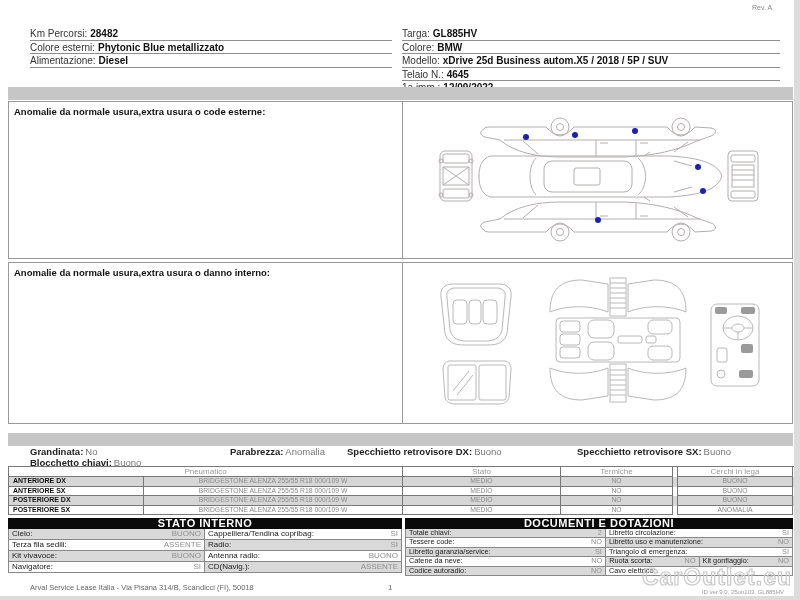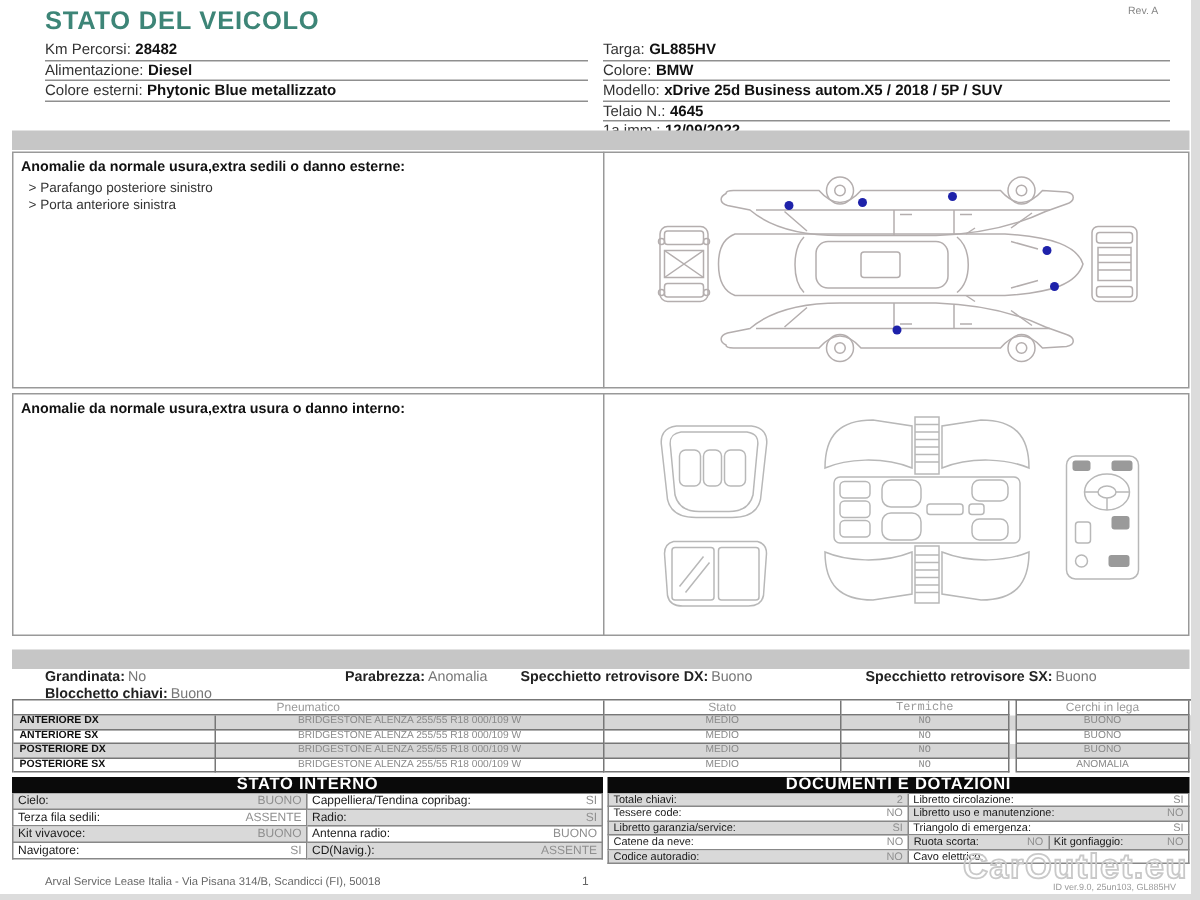--- a/index.html
+++ b/index.html
@@ -39,21 +39,21 @@
   .c1 { left:30px; top:446px; } .c2 { left:230px; top:446px; }
   .c3 { left:347px; top:446px; } .c4 { left:577px; top:446px; }
   .c5 { left:30px; top:457px; }
 
   .tires-main { position:absolute; left:8px; top:466px; width:800px; border-top:1px solid #777; border-left:1px solid #777; }
   .tires-cerchi { position:absolute; left:677px; top:466px; width:128px; border-top:1px solid #777; border-left:1px solid #777; }
   .trow { display:flex; }
   .tcell { border-right:1px solid #777; border-bottom:1px solid #777; height:9.5px; line-height:8.5px; text-align:center; color:#8a8a8a; font-size:6.8px; overflow:hidden; white-space:nowrap; }
   .thead .tcell { height:10px; line-height:10px; font-size:8px; color:#9a9a9a; }
   .w-pneu { width:394px; } .w-pos { width:135px; } .w-tire { width:259px; }
-  .w-stato { width:158px; } .w-term { width:112px;font-family:Liberation Mono, monospace; } .w-cerchi { width:115px; }
+  .w-stato { width:158px; } .w-term { width:112px; } .w-cerchi { width:115px; }
   .pos { font-size:7px; font-weight:bold; color:#111; text-align:left; padding-left:4px; }
   .zebra { background:#d6d6d6; }
 
   .bt { position:absolute; top:518px; }
   #stato-interno { left:8px; width:394px; }
   #documenti { left:405px; width:388px; }
   .bt-title { height:11px; line-height:11px; background:#0a0a0a; color:#fff; font-weight:bold; text-align:center; font-size:11px; letter-spacing:.5px; }
   .bt-row { display:flex; }
   .bt-cell { display:flex; justify-content:space-between; border:1px solid #888; border-top:none; padding:0 3px; height:11px; line-height:10px; font-size:8px; overflow:hidden; white-space:nowrap; }
   .bt-cell + .bt-cell { border-left:none; }
@@ -71,45 +71,40 @@
   .page-num { position:absolute; left:388px; top:583px; font-size:8px; color:#666; }
   .watermark { position:absolute; right:8px; top:564px; font-size:23px; font-weight:bold; letter-spacing:1px;
                color:rgba(255,255,255,.05); -webkit-text-stroke:1.2px #c9c9c9; }
   .footer-id { position:absolute; right:16px; top:589px; font-size:6px; color:#9a9a9a; }
 </style>
 </head>
 <body>
 
 <div class="page">
 
-  <div class="title">STATO DEL VEICOLO</div>
   <div class="rev">Rev. A</div>
 
   <div class="info-col info-left">
     <div class="info-row"><span class="lbl">Km Percorsi:</span><span class="val">28482</span></div>
+    <div class="info-row"><span class="lbl">Colore esterni:</span><span class="val">Phytonic Blue metallizzato</span></div>
     <div class="info-row"><span class="lbl">Alimentazione:</span><span class="val">Diesel</span></div>
-    <div class="info-row"><span class="lbl">Colore esterni:</span><span class="val">Phytonic Blue metallizzato</span></div>
   </div>
   <div class="info-col info-right">
     <div class="info-row"><span class="lbl">Targa:</span><span class="val">GL885HV</span></div>
     <div class="info-row"><span class="lbl">Colore:</span><span class="val">BMW</span></div>
     <div class="info-row"><span class="lbl">Modello:</span><span class="val">xDrive 25d Business autom.X5 / 2018 / 5P / SUV</span></div>
     <div class="info-row"><span class="lbl">Telaio N.:</span><span class="val">4645</span></div>
     <div class="info-row"><span class="lbl">1a imm.:</span><span class="val">12/09/2022</span></div>
   </div>
 
   <div class="graybar bar1"></div>
 
   <div class="panel p-ext-text">
-    <div class="panel-head">Anomalie da normale usura,extra sedili o danno esterne:</div>
+    <div class="panel-head">Anomalie da normale usura,extra usura o code esterne:</div>
     <div class="items">
-      <div class="col2">
-        <div>&gt; Parafango posteriore sinistro</div>
-        <div>&gt; Porta anteriore sinistra</div>
-      </div>
     </div>
   </div>
 
   <div class="panel p-ext-diag">
     <svg class="diag" width="388" height="155" viewBox="0 0 388 155">
       <defs>
         <g id="carprof">
           <path d="M6,31 C2,29 1,25 7,23 L22,20 C36,8 58,3 82,3 L146,3 C176,4 200,10 219,19 L233,24 C239,26 239,31 233,32 L217,33 Q203,17 189,33 L96,33 Q82,17 68,33 L11,33 Q6,33 6,31 Z"></path>
           <circle cx="82" cy="33" r="9"></circle>
             <circle cx="82" cy="33" r="3.5"></circle>

